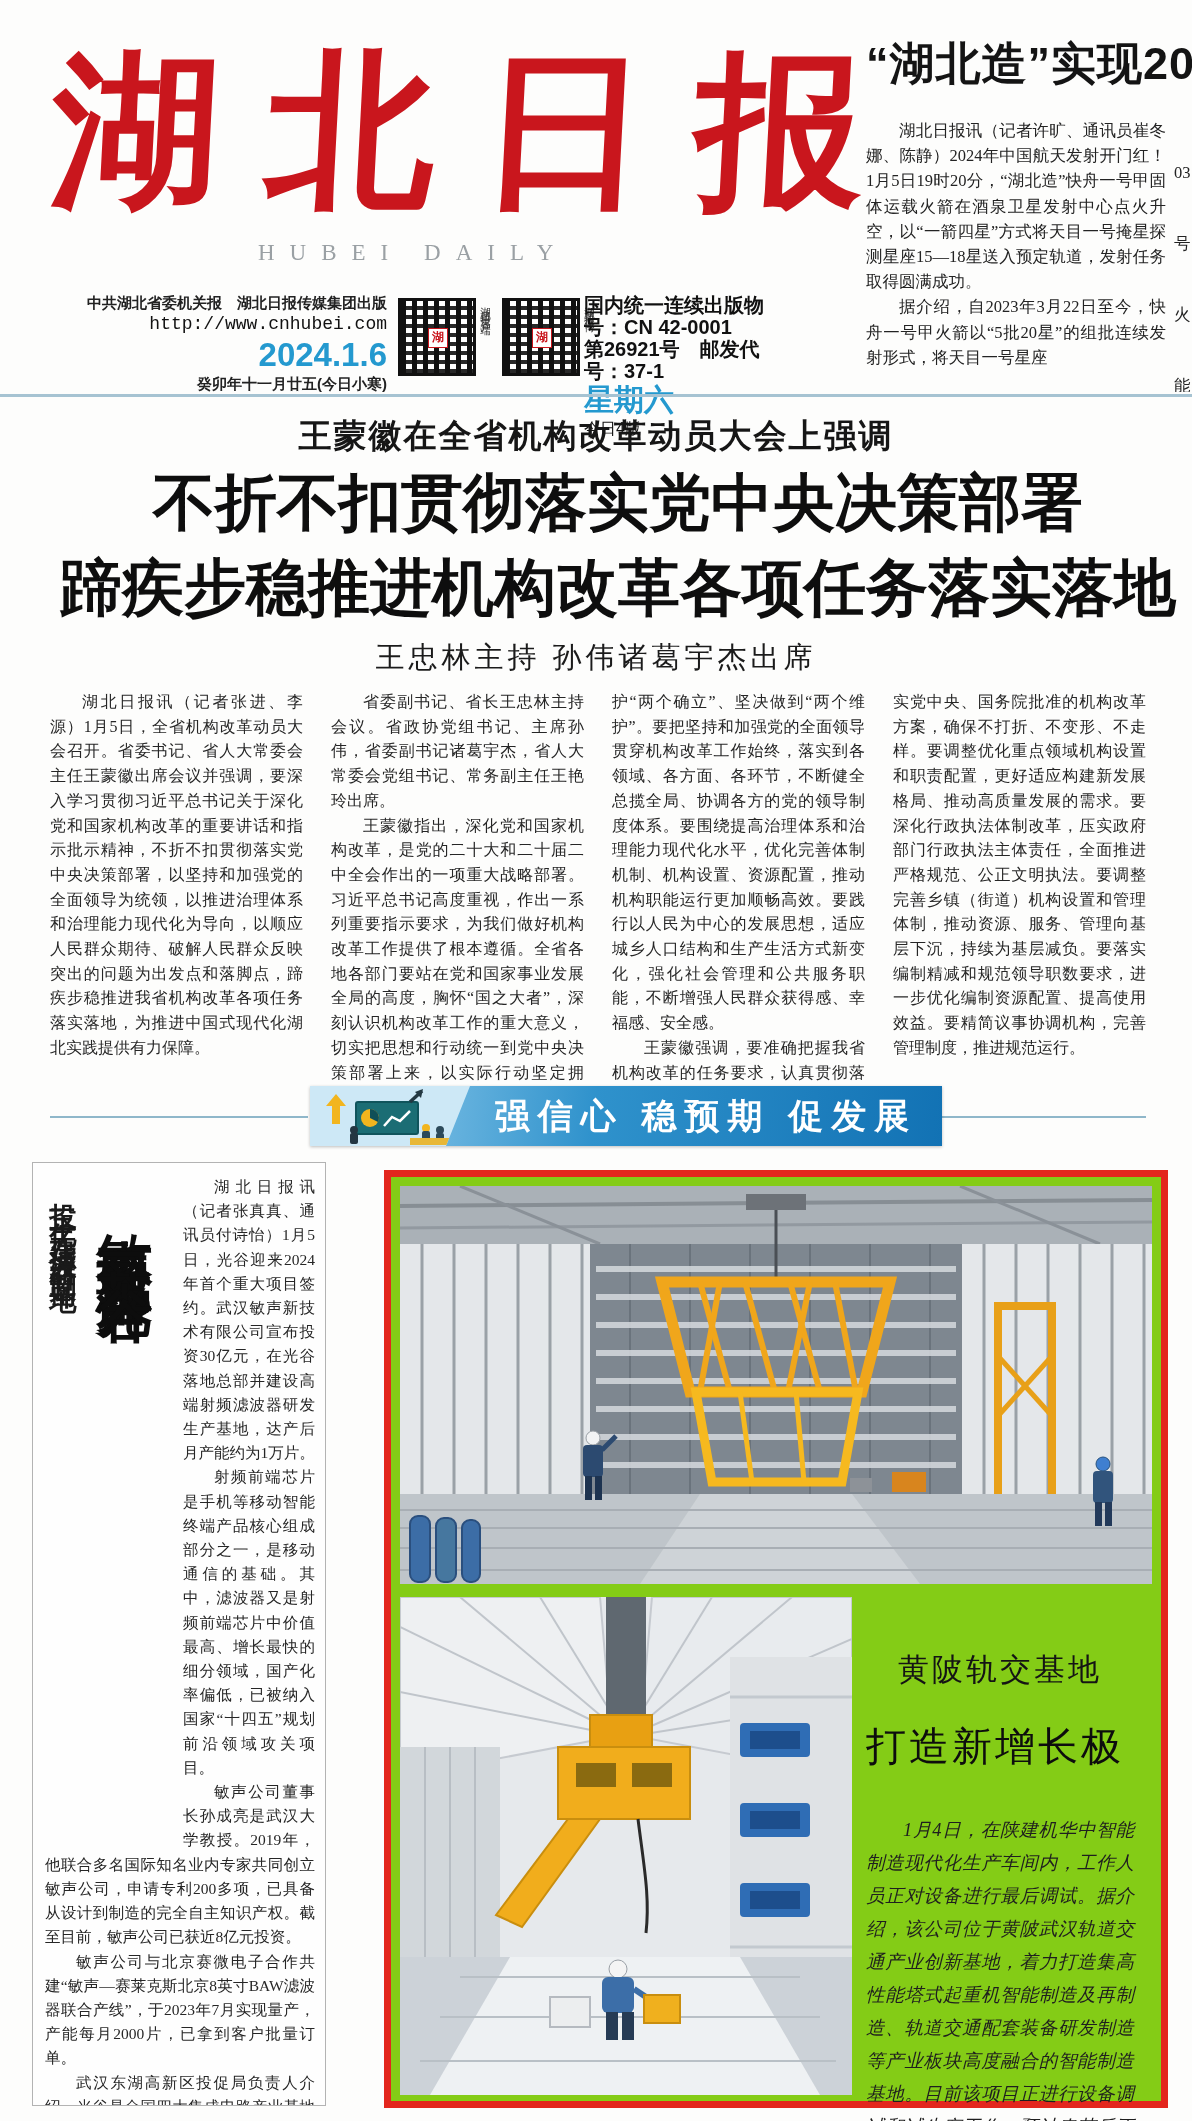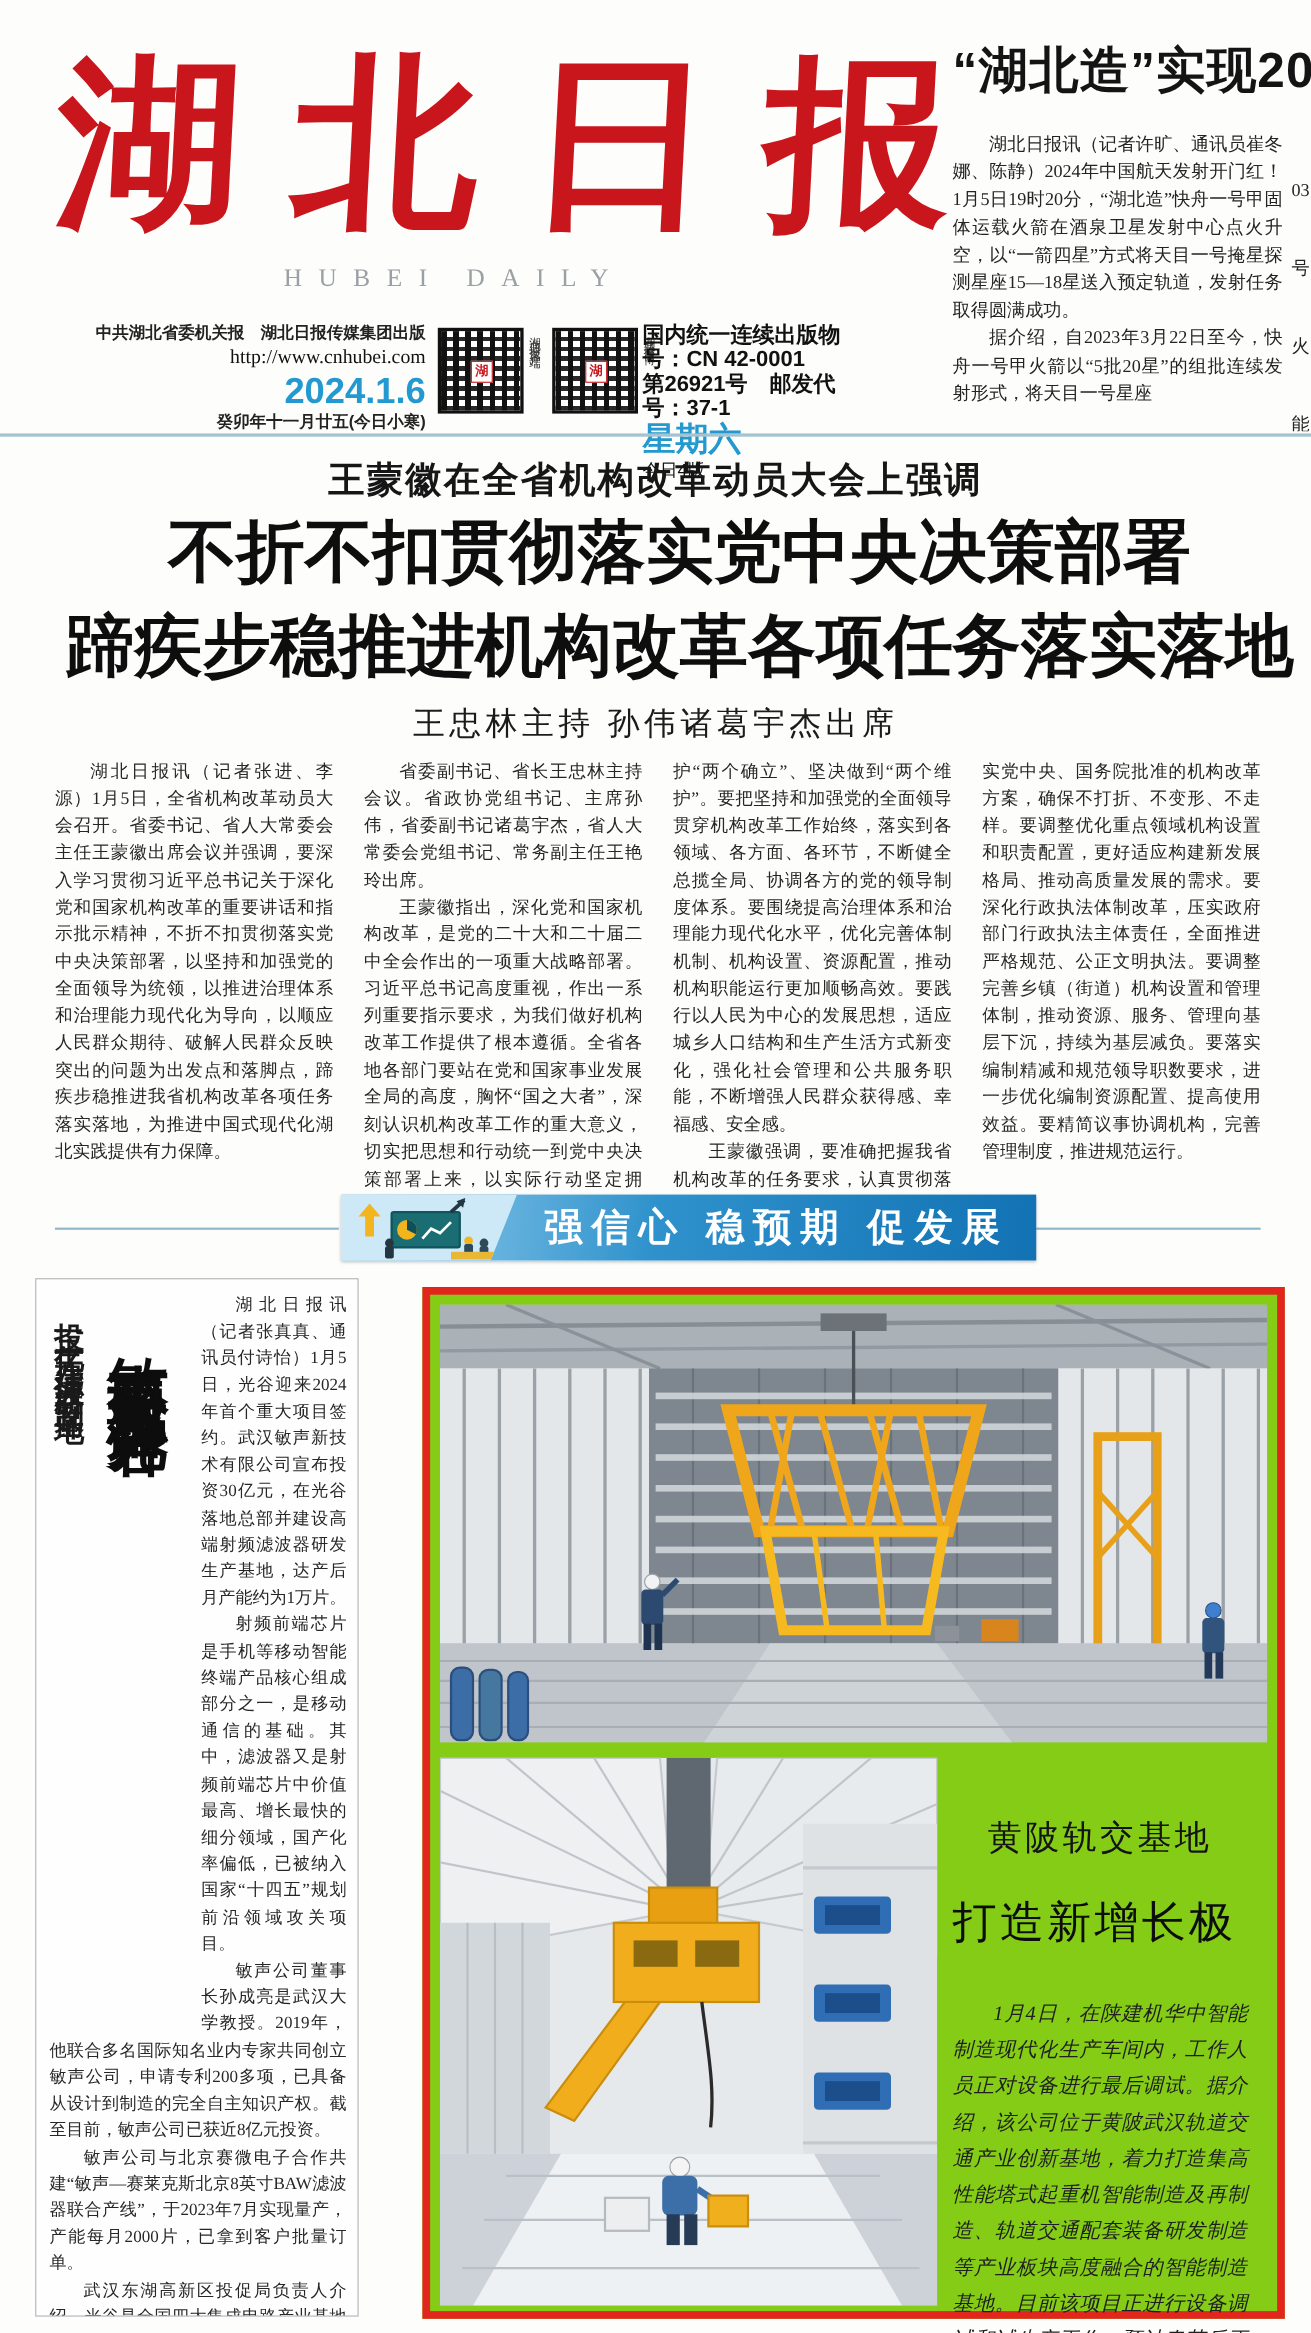--- a/index.html
+++ b/index.html
@@ -12,21 +12,21 @@
   
   .masthead{position:absolute;left:52px;top:10px;width:812px;height:244px;display:flex;
             justify-content:space-between;align-items:center;}
   .masthead span{font-family:var(--serif);font-weight:900;font-size:168px;line-height:1;
                  color:#c9161d;transform:skewX(-3deg);}
   .hubei-daily{position:absolute;left:258px;top:240px;font-family:var(--serif);
                font-size:23px;letter-spacing:15px;color:#9aa0a4;font-weight:500;}
   
   .info-left{position:absolute;left:55px;top:292px;width:332px;text-align:right;}
   .info-org{font-family:var(--sans);font-weight:700;font-size:15px;line-height:21px;color:#222;}
-  .info-url{font-family:Liberation Serif, serif;font-size:18px;line-height:23px;color:#111;}
+  .info-url{font-family:Liberation Mono, monospace;font-size:18px;line-height:23px;color:#111;}
   .info-date{font-family:var(--sans);font-weight:700;font-size:33px;line-height:37px;color:#2499cf;}
   .info-lunar{font-family:var(--sans);font-weight:700;font-size:15px;line-height:21px;color:#222;}
   .qr-wrap{position:absolute;top:298px;display:flex;}
   .qr1{left:398px;} .qr2{left:502px;}
   .qr{width:78px;height:78px;position:relative;border:3px solid #111;box-sizing:border-box;
       background:
         repeating-linear-gradient(0deg,rgba(17,17,17,.9) 0 4px,transparent 4px 9px),
         repeating-linear-gradient(90deg,#111 0 5px,#fff 5px 11px);}
   .qr .ctr{position:absolute;left:27px;top:27px;width:18px;height:18px;background:#fff;
            border:1px solid #c9161d;color:#c9161d;font-size:12px;line-height:16px;text-align:center;

